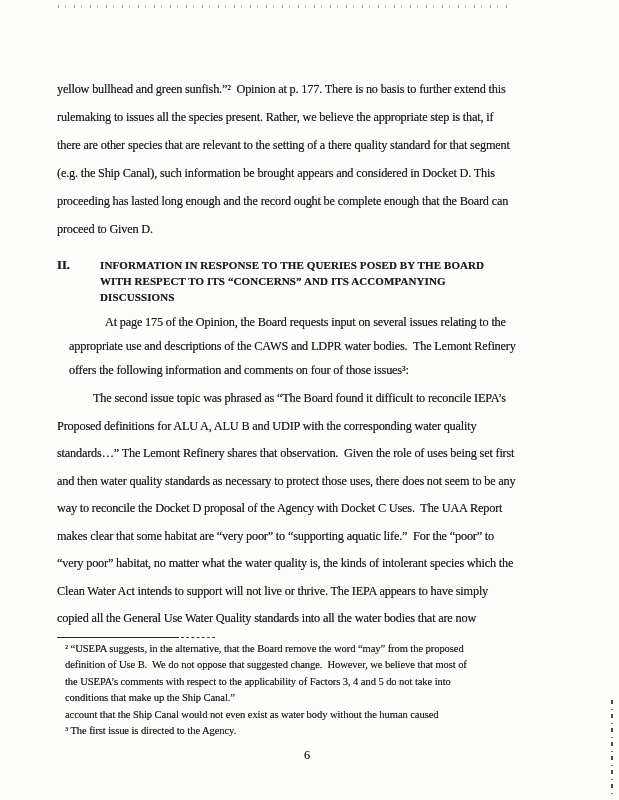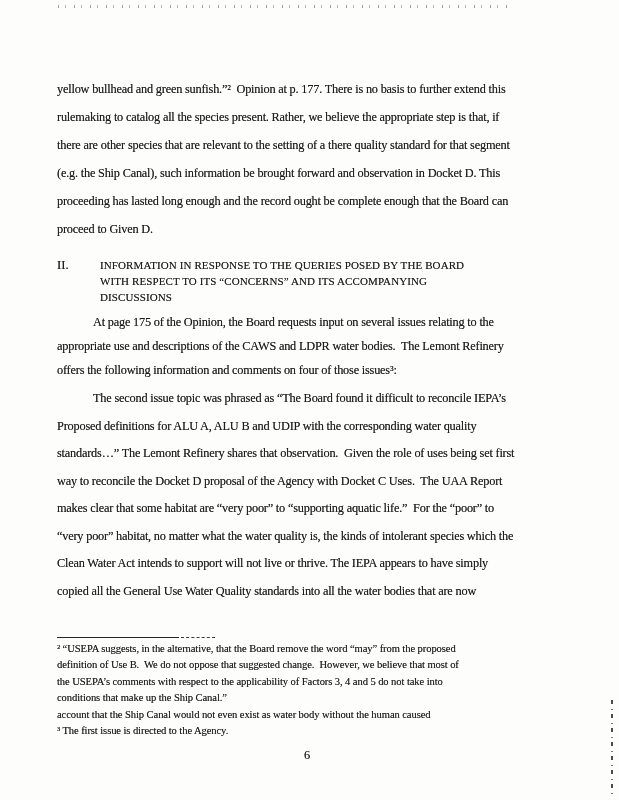--- a/index.html
+++ b/index.html
@@ -45,31 +45,31 @@
     width: 530px;
   }
   .line {
     white-space: pre;
     font-size: 12.3px;
     letter-spacing: -0.2px;
     text-shadow: 0 0 0.6px rgba(45,45,45,.65);
   }
   .p1 { top: 75px; }
   .p1 .line { line-height: 28px; }
-  .p2 { top: 310px; }
+  .p2 { top: 310px; margin-left: 12px; }
   .p2 .line { line-height: 24px; }
   .p3 { top: 385px; }
   .p3 .line { line-height: 27.5px; }
   .indent-first .line:first-child { padding-left: 36px; }
   .heading {
     position: absolute;
     left: 57px;
     top: 258px;
     width: 530px;
-    font-weight: normal;
+    font-weight: bold;
   }
   .heading .numeral {
     position: absolute;
     left: 0;
     top: 0;
     font-size: 12.6px;
     text-shadow: 0 0 0.6px rgba(45,45,45,.7);
   }
   .heading .heading-lines { margin-left: 43px; }
   .heading .line {
@@ -100,43 +100,44 @@
   .footnotes {
     position: absolute;
     left: 57px;
     top: 641px;
     width: 530px;
   }
   .footnotes .line {
     font-size: 10.6px;
     line-height: 16.4px;
     letter-spacing: -0.1px;
+    margin-left: 8px;
   }
   .page-number {
     position: absolute;
     left: 57px;
     top: 748px;
     width: 500px;
     text-align: center;
     font-size: 12.3px;
     text-shadow: 0 0 0.6px rgba(45,45,45,.65);
   }
 </style>
 </head>
 <body>
 
 <div class="page">
 
   <div class="top-artifact"></div>
 
   <div class="textblock p1">
     <div class="line">yellow bullhead and green sunfish.”²  Opinion at p. 177. There is no basis to further extend this</div>
-    <div class="line">rulemaking to catalog all the species present. Rather, we believe the appropriate step is that, if</div>
+    <div class="line">rulemaking to issues all the species present. Rather, we believe the appropriate step is that, if</div>
     <div class="line">there are other species that are relevant to the setting of a there quality standard for that segment</div>
-    <div class="line">(e.g. the Ship Canal), such information be brought forward and observation in Docket D. This</div>
+    <div class="line">(e.g. the Ship Canal), such information be brought appears and considered in Docket D. This</div>
     <div class="line">proceeding has lasted long enough and the record ought be complete enough that the Board can</div>
     <div class="line">proceed to Given D.</div>
   </div>
 
   <div class="heading">
     <span class="numeral">II.</span>
     <div class="heading-lines">
       <div class="line">INFORMATION IN RESPONSE TO THE QUERIES POSED BY THE BOARD</div>
       <div class="line">WITH RESPECT TO ITS “CONCERNS” AND ITS ACCOMPANYING</div>
       <div class="line">DISCUSSIONS</div>
@@ -146,20 +147,21 @@
   <div class="textblock p2 indent-first">
     <div class="line">At page 175 of the Opinion, the Board requests input on several issues relating to the</div>
     <div class="line">appropriate use and descriptions of the CAWS and LDPR water bodies.  The Lemont Refinery</div>
     <div class="line">offers the following information and comments on four of those issues³:</div>
   </div>
 
   <div class="textblock p3 indent-first">
     <div class="line">The second issue topic was phrased as “The Board found it difficult to reconcile IEPA’s</div>
     <div class="line">Proposed definitions for ALU A, ALU B and UDIP with the corresponding water quality</div>
     <div class="line">standards…” The Lemont Refinery shares that observation.  Given the role of uses being set first</div>
+    <div class="line">and then water quality standards as necessary to protect those uses, there does not seem to be any</div>
     <div class="line">way to reconcile the Docket D proposal of the Agency with Docket C Uses.  The UAA Report</div>
     <div class="line">makes clear that some habitat are “very poor” to “supporting aquatic life.”  For the “poor” to</div>
     <div class="line">“very poor” habitat, no matter what the water quality is, the kinds of intolerant species which the</div>
     <div class="line">Clean Water Act intends to support will not live or thrive. The IEPA appears to have simply</div>
     <div class="line">copied all the General Use Water Quality standards into all the water bodies that are now</div>
   </div>
 
   <div class="fn-sep">
     <span class="sep-solid"></span><span class="sep-dash"></span>
   </div>

